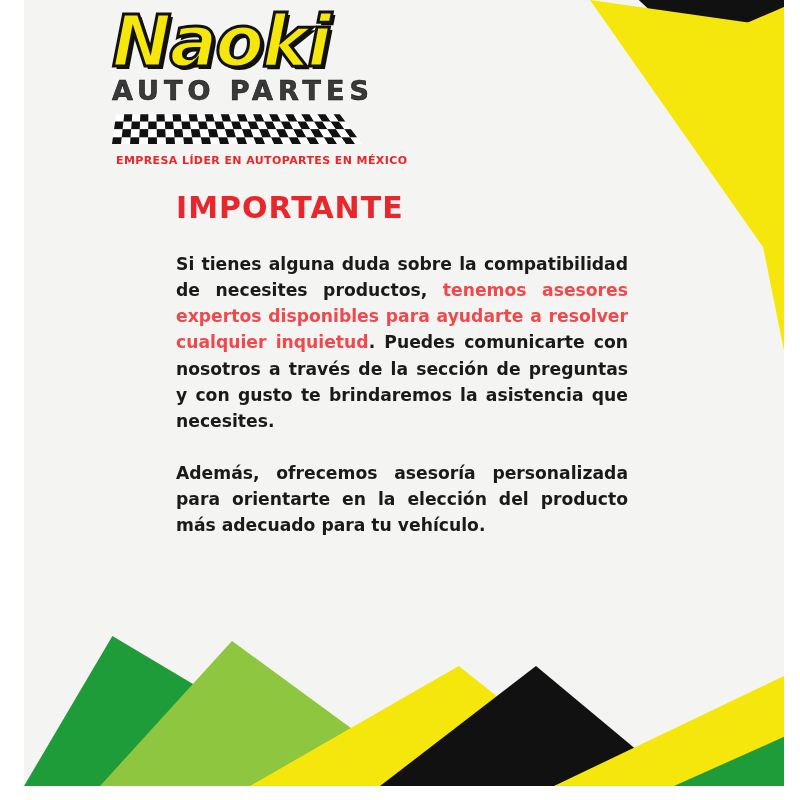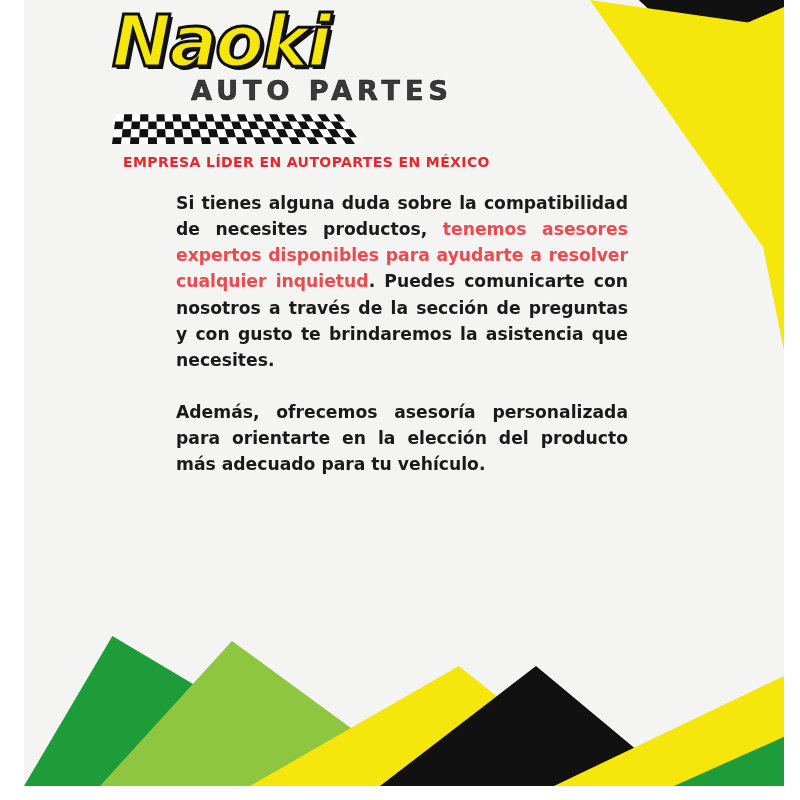--- a/index.html
+++ b/index.html
@@ -121,40 +121,39 @@
     margin: 0;
     padding: 0;
   }
   .logo-sub {
     font-family: "DejaVu Sans", sans-serif;
     font-size: 27px;
     font-weight: bold;
     letter-spacing: 5px;
     color: #3a3a3a;
     margin-top: -2px;
-    text-align: center;
     -webkit-text-stroke: 0.6px #111;
   }
   .checker {
     margin-top: 4px;
     width: 250px;
     height: 34px;
     background-image:
       linear-gradient(45deg, #111 25%, transparent 25%, transparent 75%, #111 75%),
       linear-gradient(45deg, #111 25%, transparent 25%, transparent 75%, #111 75%);
     background-size: 18px 18px;
     background-position: 0 0, 9px 9px;
     background-color: #ffffff;
     transform: skewX(-8deg) perspective(60px) rotateX(12deg);
     transform-origin: left bottom;
   }
   .tagline {
     margin-top: 10px;
-    margin-left: 11px;
-    font-size: 14px;
+    margin-left: 4px;
+    font-size: 11px;
     font-weight: bold;
     color: #e8262b;
     letter-spacing: 0.4px;
   }
 
   
   .content {
     position: absolute;
     top: 190px;
     left: 176px;
@@ -201,20 +200,21 @@
   <div class="deco b-white"></div>
 
   <div class="logo-block">
     <div class="logo-word">Naoki</div>
     <div class="logo-sub">AUTO PARTES</div>
     <div class="checker"></div>
     <div class="tagline">EMPRESA LÍDER  EN AUTOPARTES EN MÉXICO</div>
   </div>
 
   <div class="content">
+    <div class="headline">IMPORTANTE</div>
 
 
     <p class="body"><span>Si tienes alguna duda sobre la compatibilidad de necesites productos, </span><span class="hl-red">tenemos asesores expertos disponibles para ayudarte a resolver cualquier inquietud</span><span>. Puedes comunicarte con nosotros a través de la sección de preguntas y con gusto te brindaremos la asistencia que necesites.</span></p>
 
     <p class="body">Además, ofrecemos asesoría personalizada para orientarte en la elección del producto más adecuado para tu vehículo.</p>
   </div>
 
 </div>
 
 </body></html>

